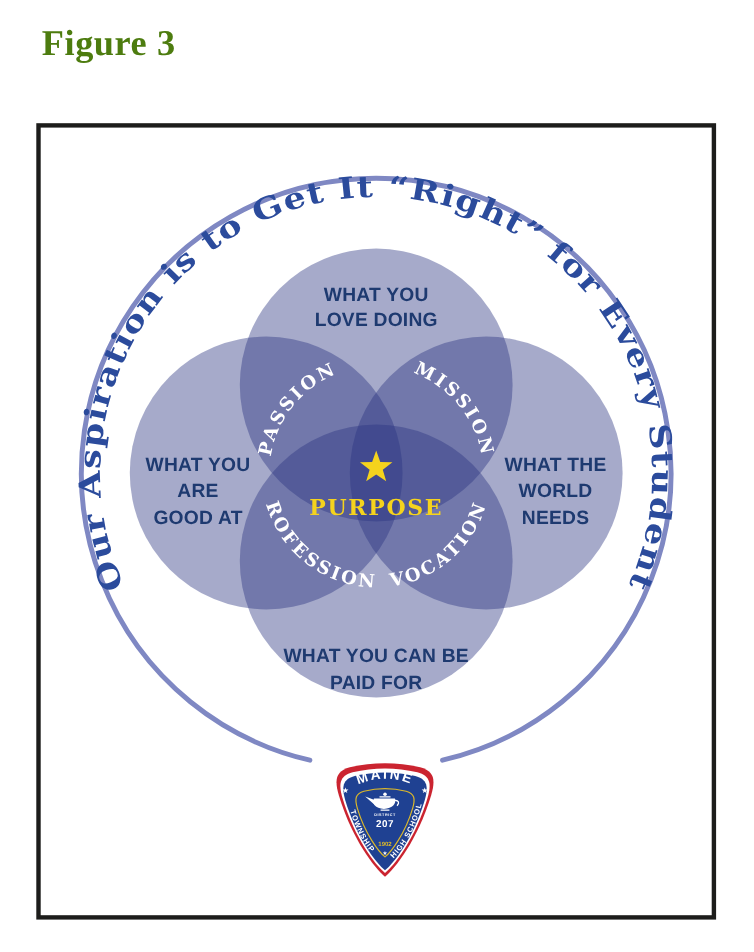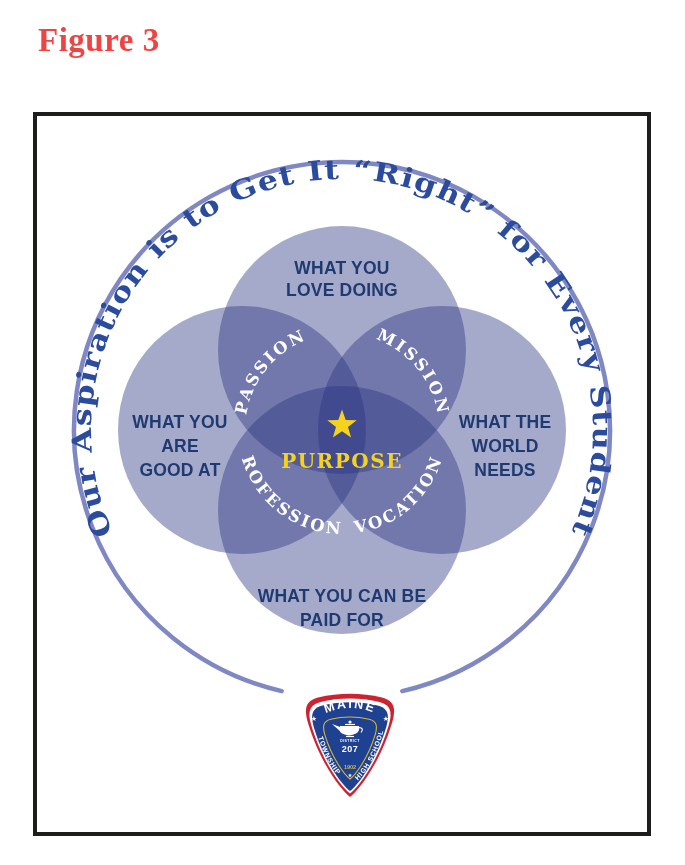--- a/index.html
+++ b/index.html
@@ -3,21 +3,21 @@
 <meta charset="utf-8">
 <style>
   html,body { margin:0; padding:0; background:#ffffff; }
   .page {
     position:relative; width:685px; height:865px; background:#ffffff;
     font-family:"Liberation Sans", sans-serif; overflow:hidden;
   }
   .figure-title {
     position:absolute; left:38px; top:22px; margin:0;
     font-family:"Liberation Serif", serif; font-weight:700;
-    font-size:33px; color:#ef4444; letter-spacing:0.5px;
+    font-size:33px; color:#4d7c0f; letter-spacing:0.5px;
   }
   .frame {
     position:absolute; left:33px; top:112px;
     width:610px; height:716px;
     border:4px solid #1d1d1b; background:#ffffff;
   }
   svg { display:block; }
 
   .ring { fill:none; stroke:#7f88c3; stroke-width:4.5; stroke-linecap:round; }
   .vcirc { fill:#2a3480; fill-opacity:0.42; }

